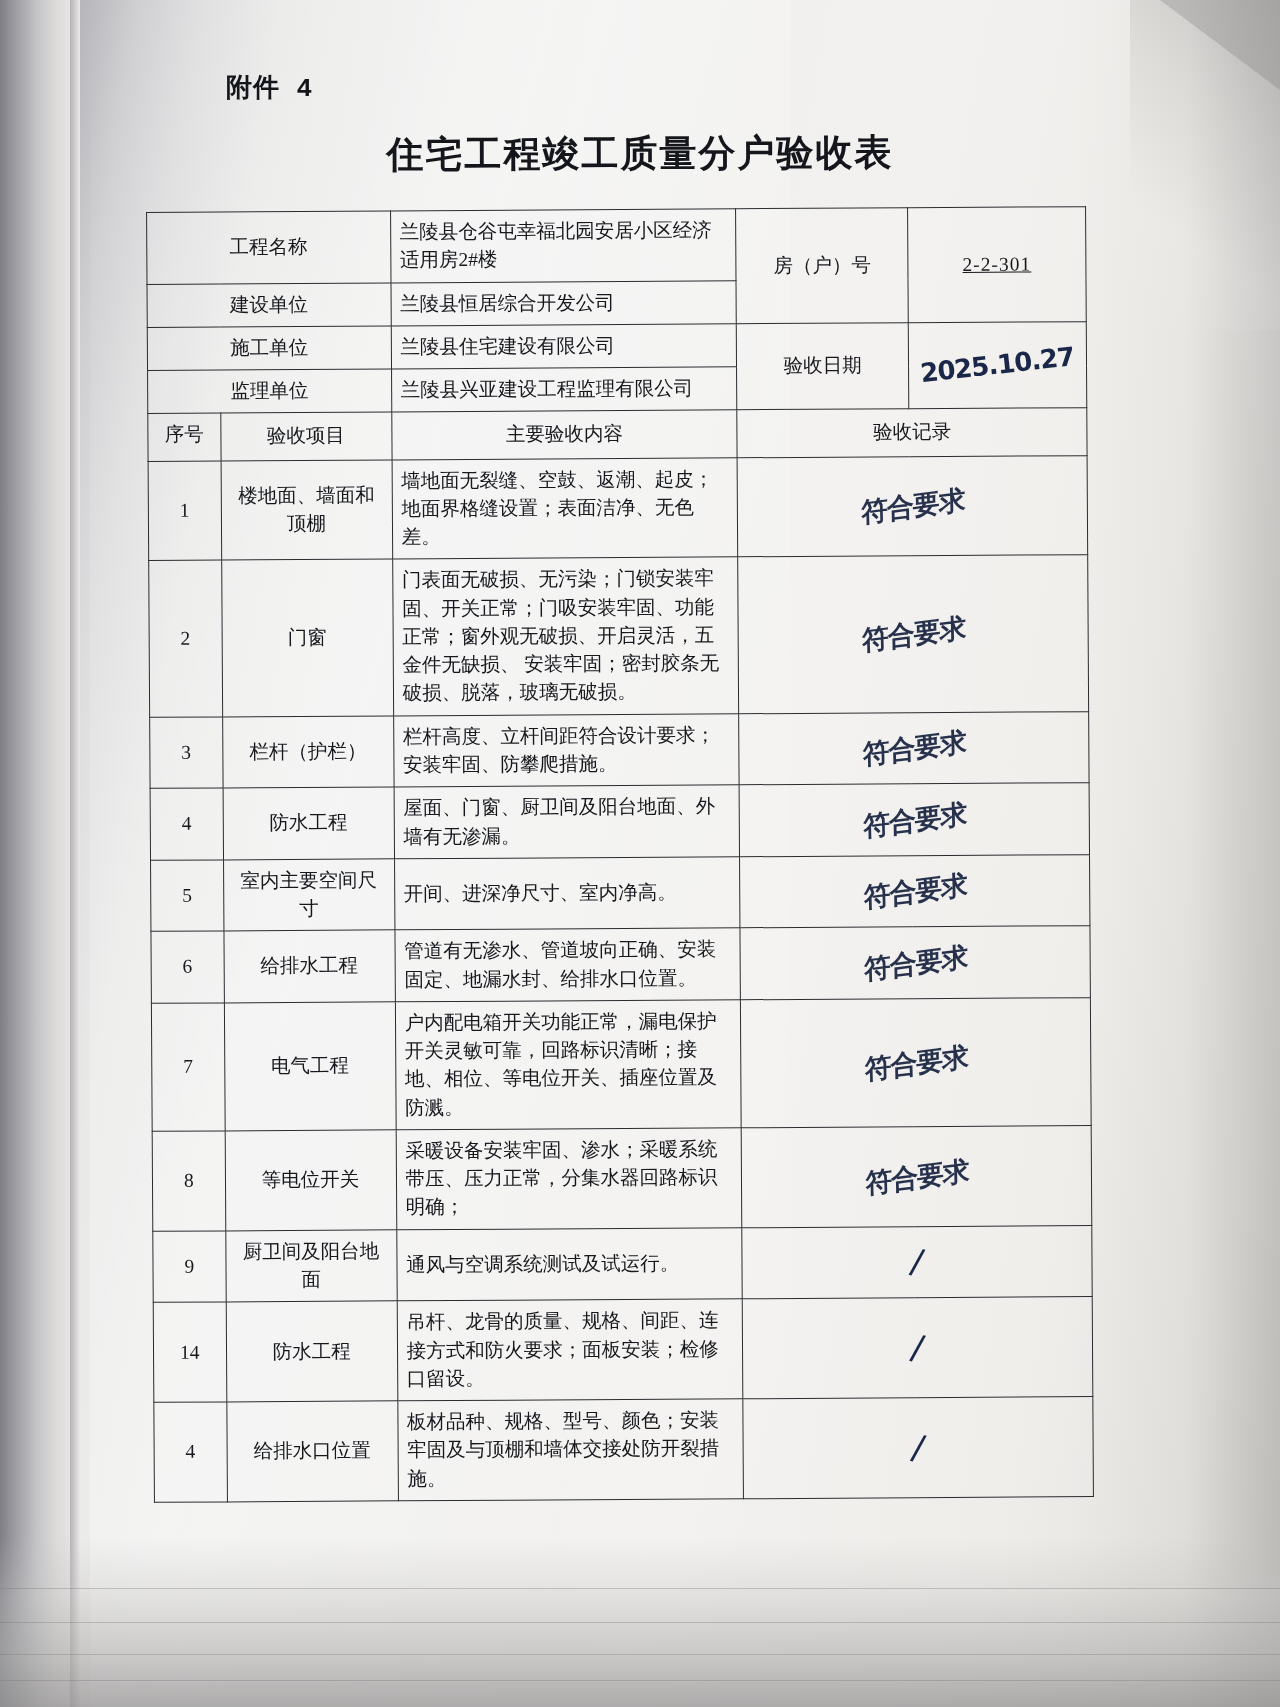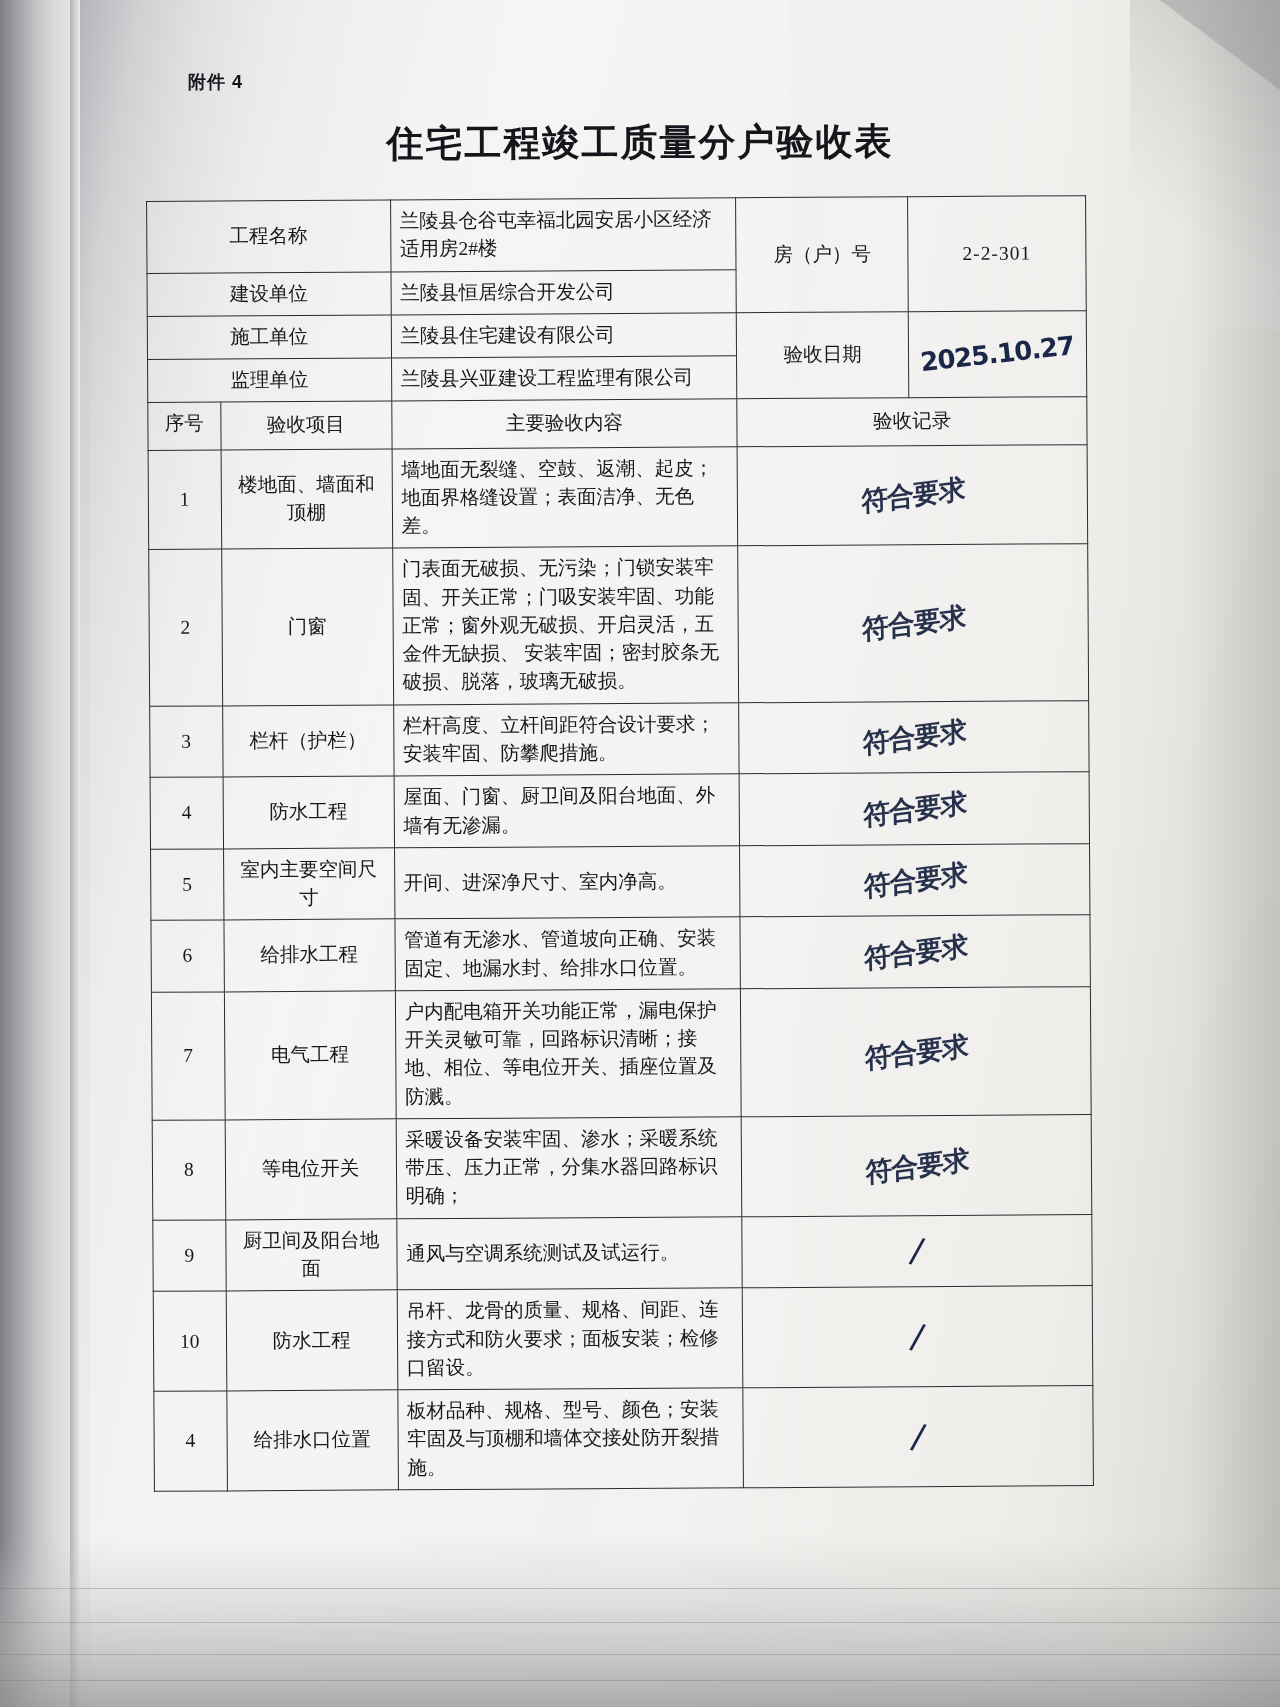--- a/index.html
+++ b/index.html
@@ -77,24 +77,24 @@
 
   
   .doc {
     position: absolute;
     left: 120px;
     top: 70px;
     width: 1010px;
     color: #14161c;
   }
   .attach-no {
-    font-family: Liberation Sans, sans-serif;
+    font-family: Liberation Mono, monospace;
     font-weight: bold;
-    font-size: 18px;
-    margin-left: 68px;
+    font-size: 26px;
+    margin-left: 106px;
     letter-spacing: 1px;
   }
   .doc-title {
     text-align: center;
     font-family: "Liberation Sans", sans-serif;
     font-weight: bold;
     font-size: 37px;
     letter-spacing: 2px;
     margin-top: 24px;
     margin-left: 30px;
@@ -152,20 +152,21 @@
     font-family: "DejaVu Sans", sans-serif;
     color: #1b2748;
     font-size: 34px;
     display: inline-block;
     transform: rotate(12deg);
     font-weight: 500;
   }
   .room-no {
     font-size: 21px;
     letter-spacing: 1px;
+    text-decoration: underline;
   }
 </style>
 </head>
 <body>
 
 <div class="photo">
   <div class="page-stack-left"></div>
   <div class="page-corner-right">
     <div class="corner-fold"></div>
   </div>
@@ -284,21 +285,21 @@
     </tr>
     <tr>
       <td class="idx">9</td>
       <td class="item">厨卫间及阳台地面</td>
       <td class="content l cell-topline">通风与空调系统测试及试运行。</td>
       <td class="record c" colspan="2">
         <span class="slash">/</span>
       </td>
     </tr>
     <tr>
-      <td class="idx">10</td>
+      <td class="idx">14</td>
       <td class="item">防水工程</td>
       <td class="content l cell-topline">吊杆、龙骨的质量、规格、间距、连接方式和防火要求；面板安装；检修口留设。</td>
       <td class="record c" colspan="2">
         <span class="slash">/</span>
       </td>
     </tr>
     <tr>
       <td class="idx">4</td>
       <td class="item">给排水口位置</td>
       <td class="content l cell-topline">板材品种、规格、型号、颜色；安装牢固及与顶棚和墙体交接处防开裂措施。</td>

